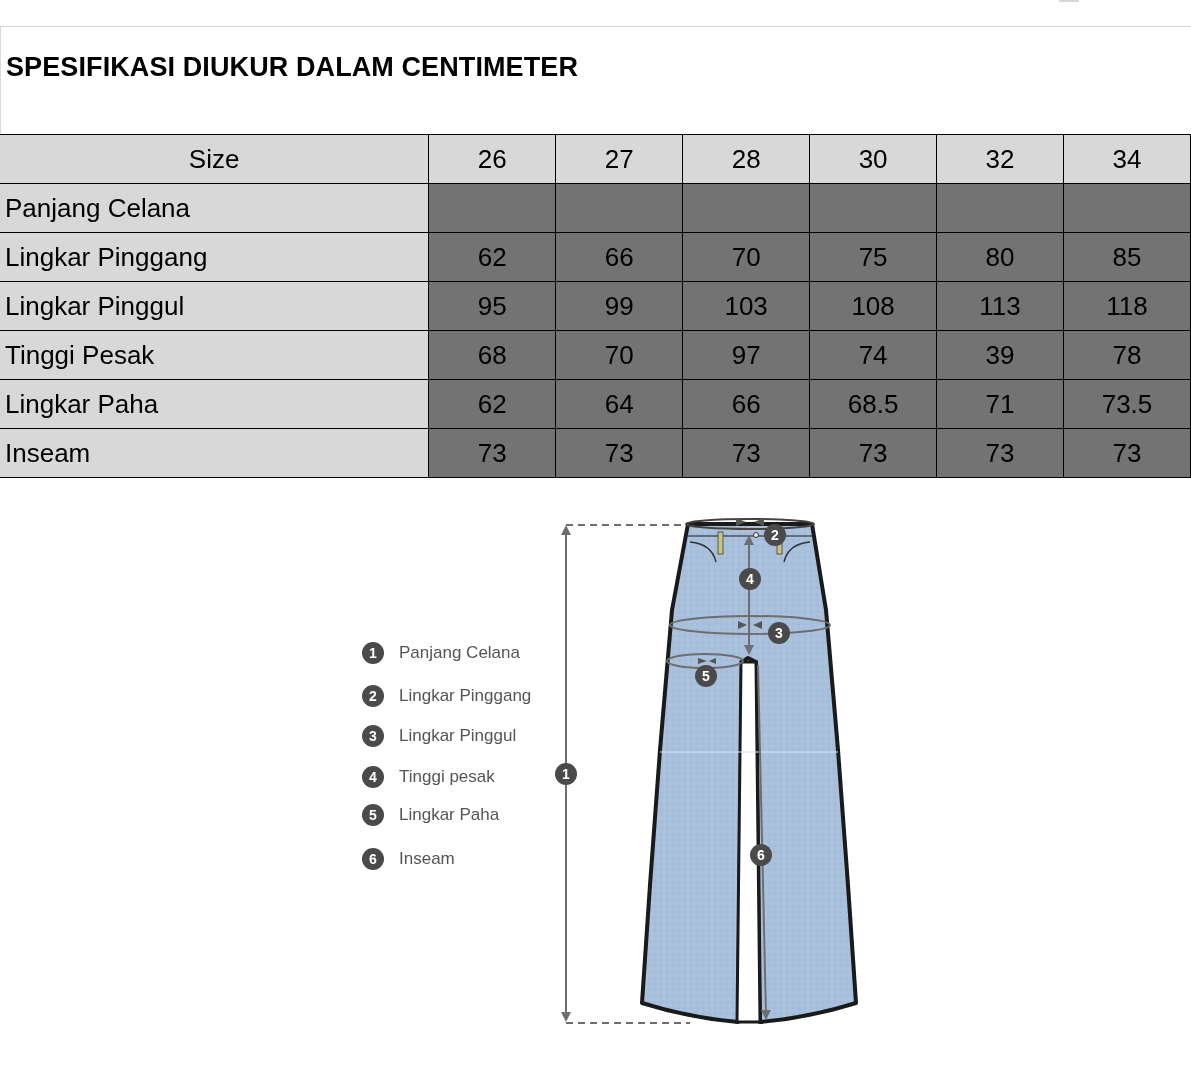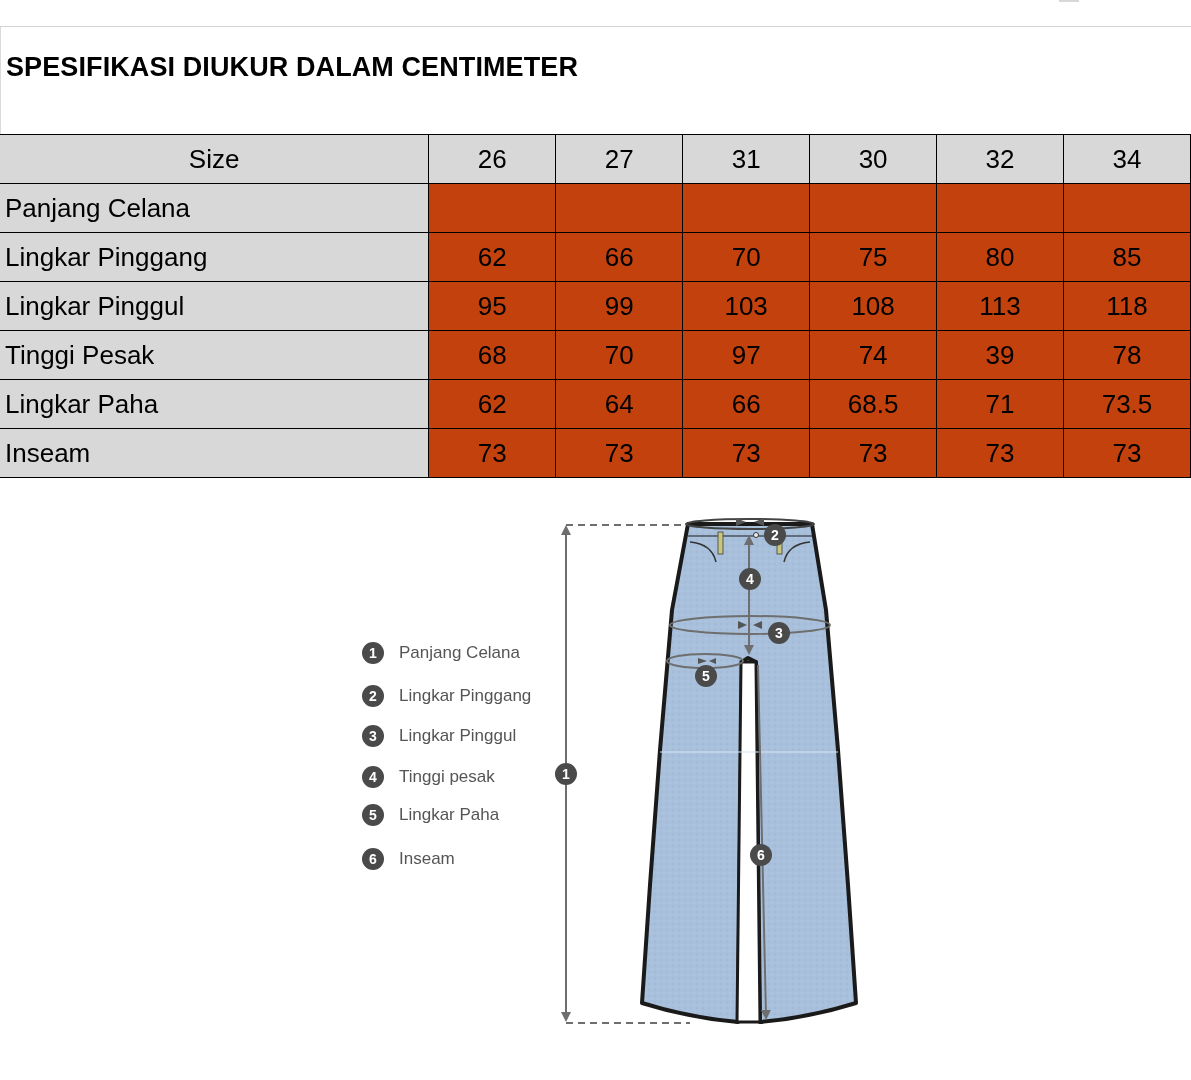--- a/index.html
+++ b/index.html
@@ -10,21 +10,21 @@
                  border-bottom: 1px solid #d4d4d4; background: #fff; }
     .top-strip .tab-nub { position: absolute; left: 1059px; top: 0; width: 20px; height: 2px; background: #d8d8d8; }
 
     .title-box { position: absolute; left: 0; top: 27px; width: 1156px; height: 107px;
                  border-left: 1px solid #dadada; background: #fff; box-sizing: border-box; }
     .title-box .title { position: absolute; left: 5px; top: 25px; font-size: 27px; font-weight: bold;
                         letter-spacing: 0.1px; }
 
     table.spec { position: absolute; left: 0; top: 134px; border-collapse: collapse; table-layout: fixed; }
     table.spec td { border: 1.5px solid #000; height: 48px; padding: 0; font-size: 26px;
-                    text-align: center; vertical-align: middle; background: #c2410c; }
+                    text-align: center; vertical-align: middle; background: #737373; }
     table.spec td.label { background: #d9d8d9; text-align: left; padding-left: 5px; }
     table.spec tr.head td { background: #d9d8d9; }
     table.spec tr.head td.label { text-align: center; padding-left: 0; }
     table.spec td:first-child { border-left: none; }
 
     .diagram { position: absolute; left: 0; top: 490px; width: 1191px; height: 590px; }
     .legend { position: absolute; left: 362px; top: 152px; }
     .legend-item { position: absolute; left: 0; height: 22px; display: flex; align-items: center; white-space: nowrap; }
     .badge { width: 22px; height: 22px; border-radius: 50%; background: #4a4a4a; color: #fff;
              font-size: 14px; font-weight: bold; display: flex; align-items: center; justify-content: center;
@@ -51,21 +51,21 @@
       <col style="width:127px">
     <col style="width:127px">
       <col style="width:127px">
       <col style="width:127px">
   </colgroup>
   <tbody>
       <tr class="head">
     <td class="label">Size</td>
     <td>26</td>
     <td>27</td>
-    <td>31</td>
+    <td>28</td>
     <td>30</td>
     <td>32</td>
     <td>34</td>
   </tr>
   <tr>
     <td class="label">Panjang Celana</td>
     <td></td>
     <td></td>
     <td></td>
     <td></td>

